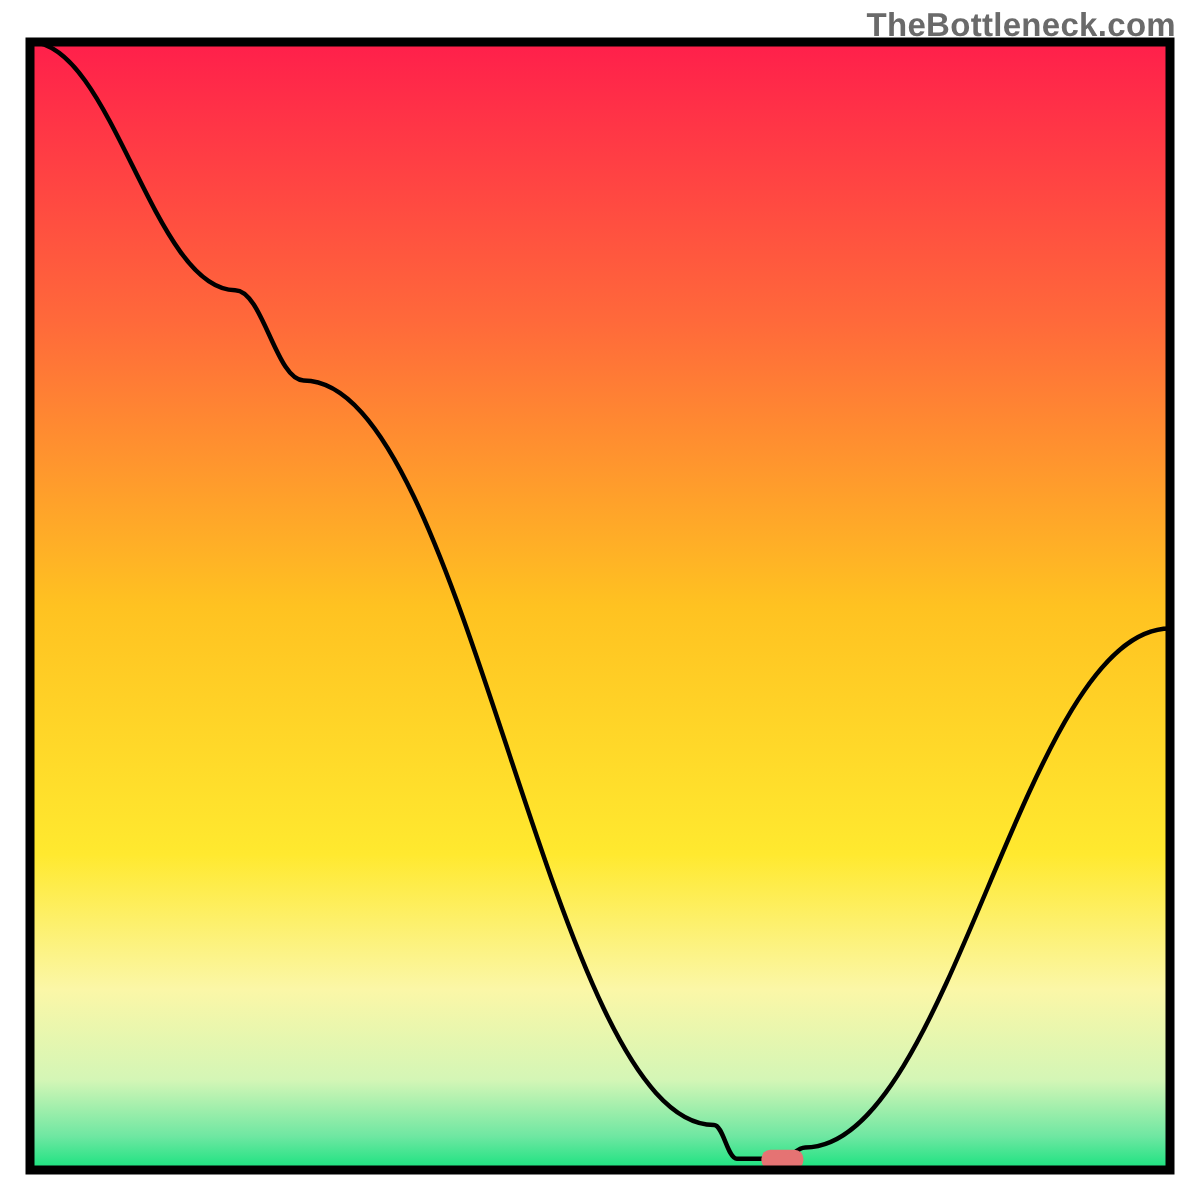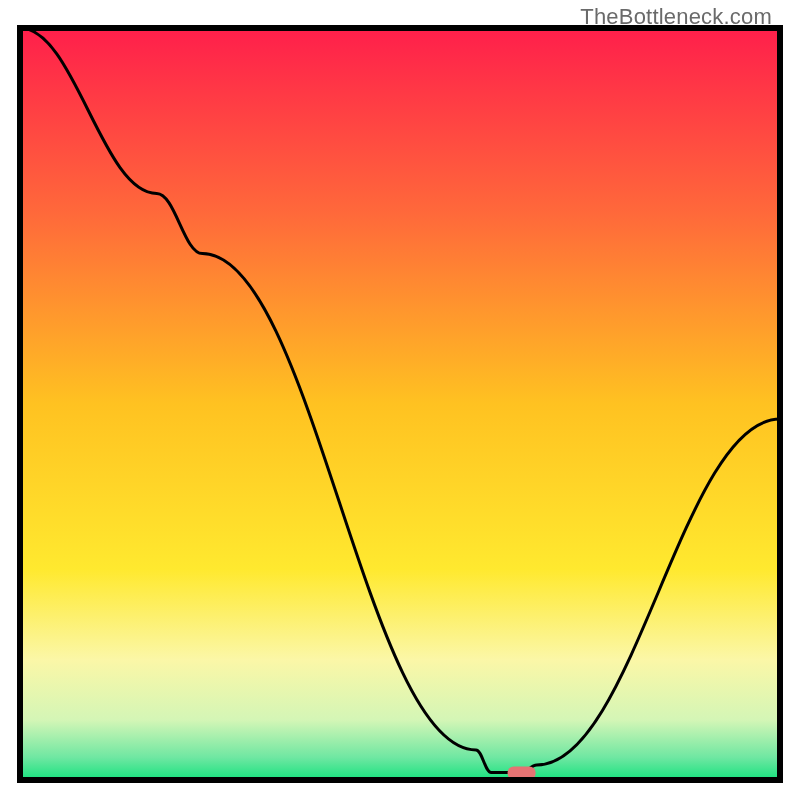--- a/index.html
+++ b/index.html
@@ -11,23 +11,23 @@
     font-family: Arial, Helvetica, sans-serif;
   }
   .container {
     position: relative;
     width: 800px;
     height: 800px;
   }
   .watermark {
     position: absolute;
     top: 4px;
-    right: 28px;
+    right: 16px;
     font-size: 22px;
-    font-weight: 400;
+    font-weight: 700;
     color: #6a6a6a;
     letter-spacing: 0.2px;
   }
   svg {
     display: block;
   }
 </style>
 </head>
 <body>
 

